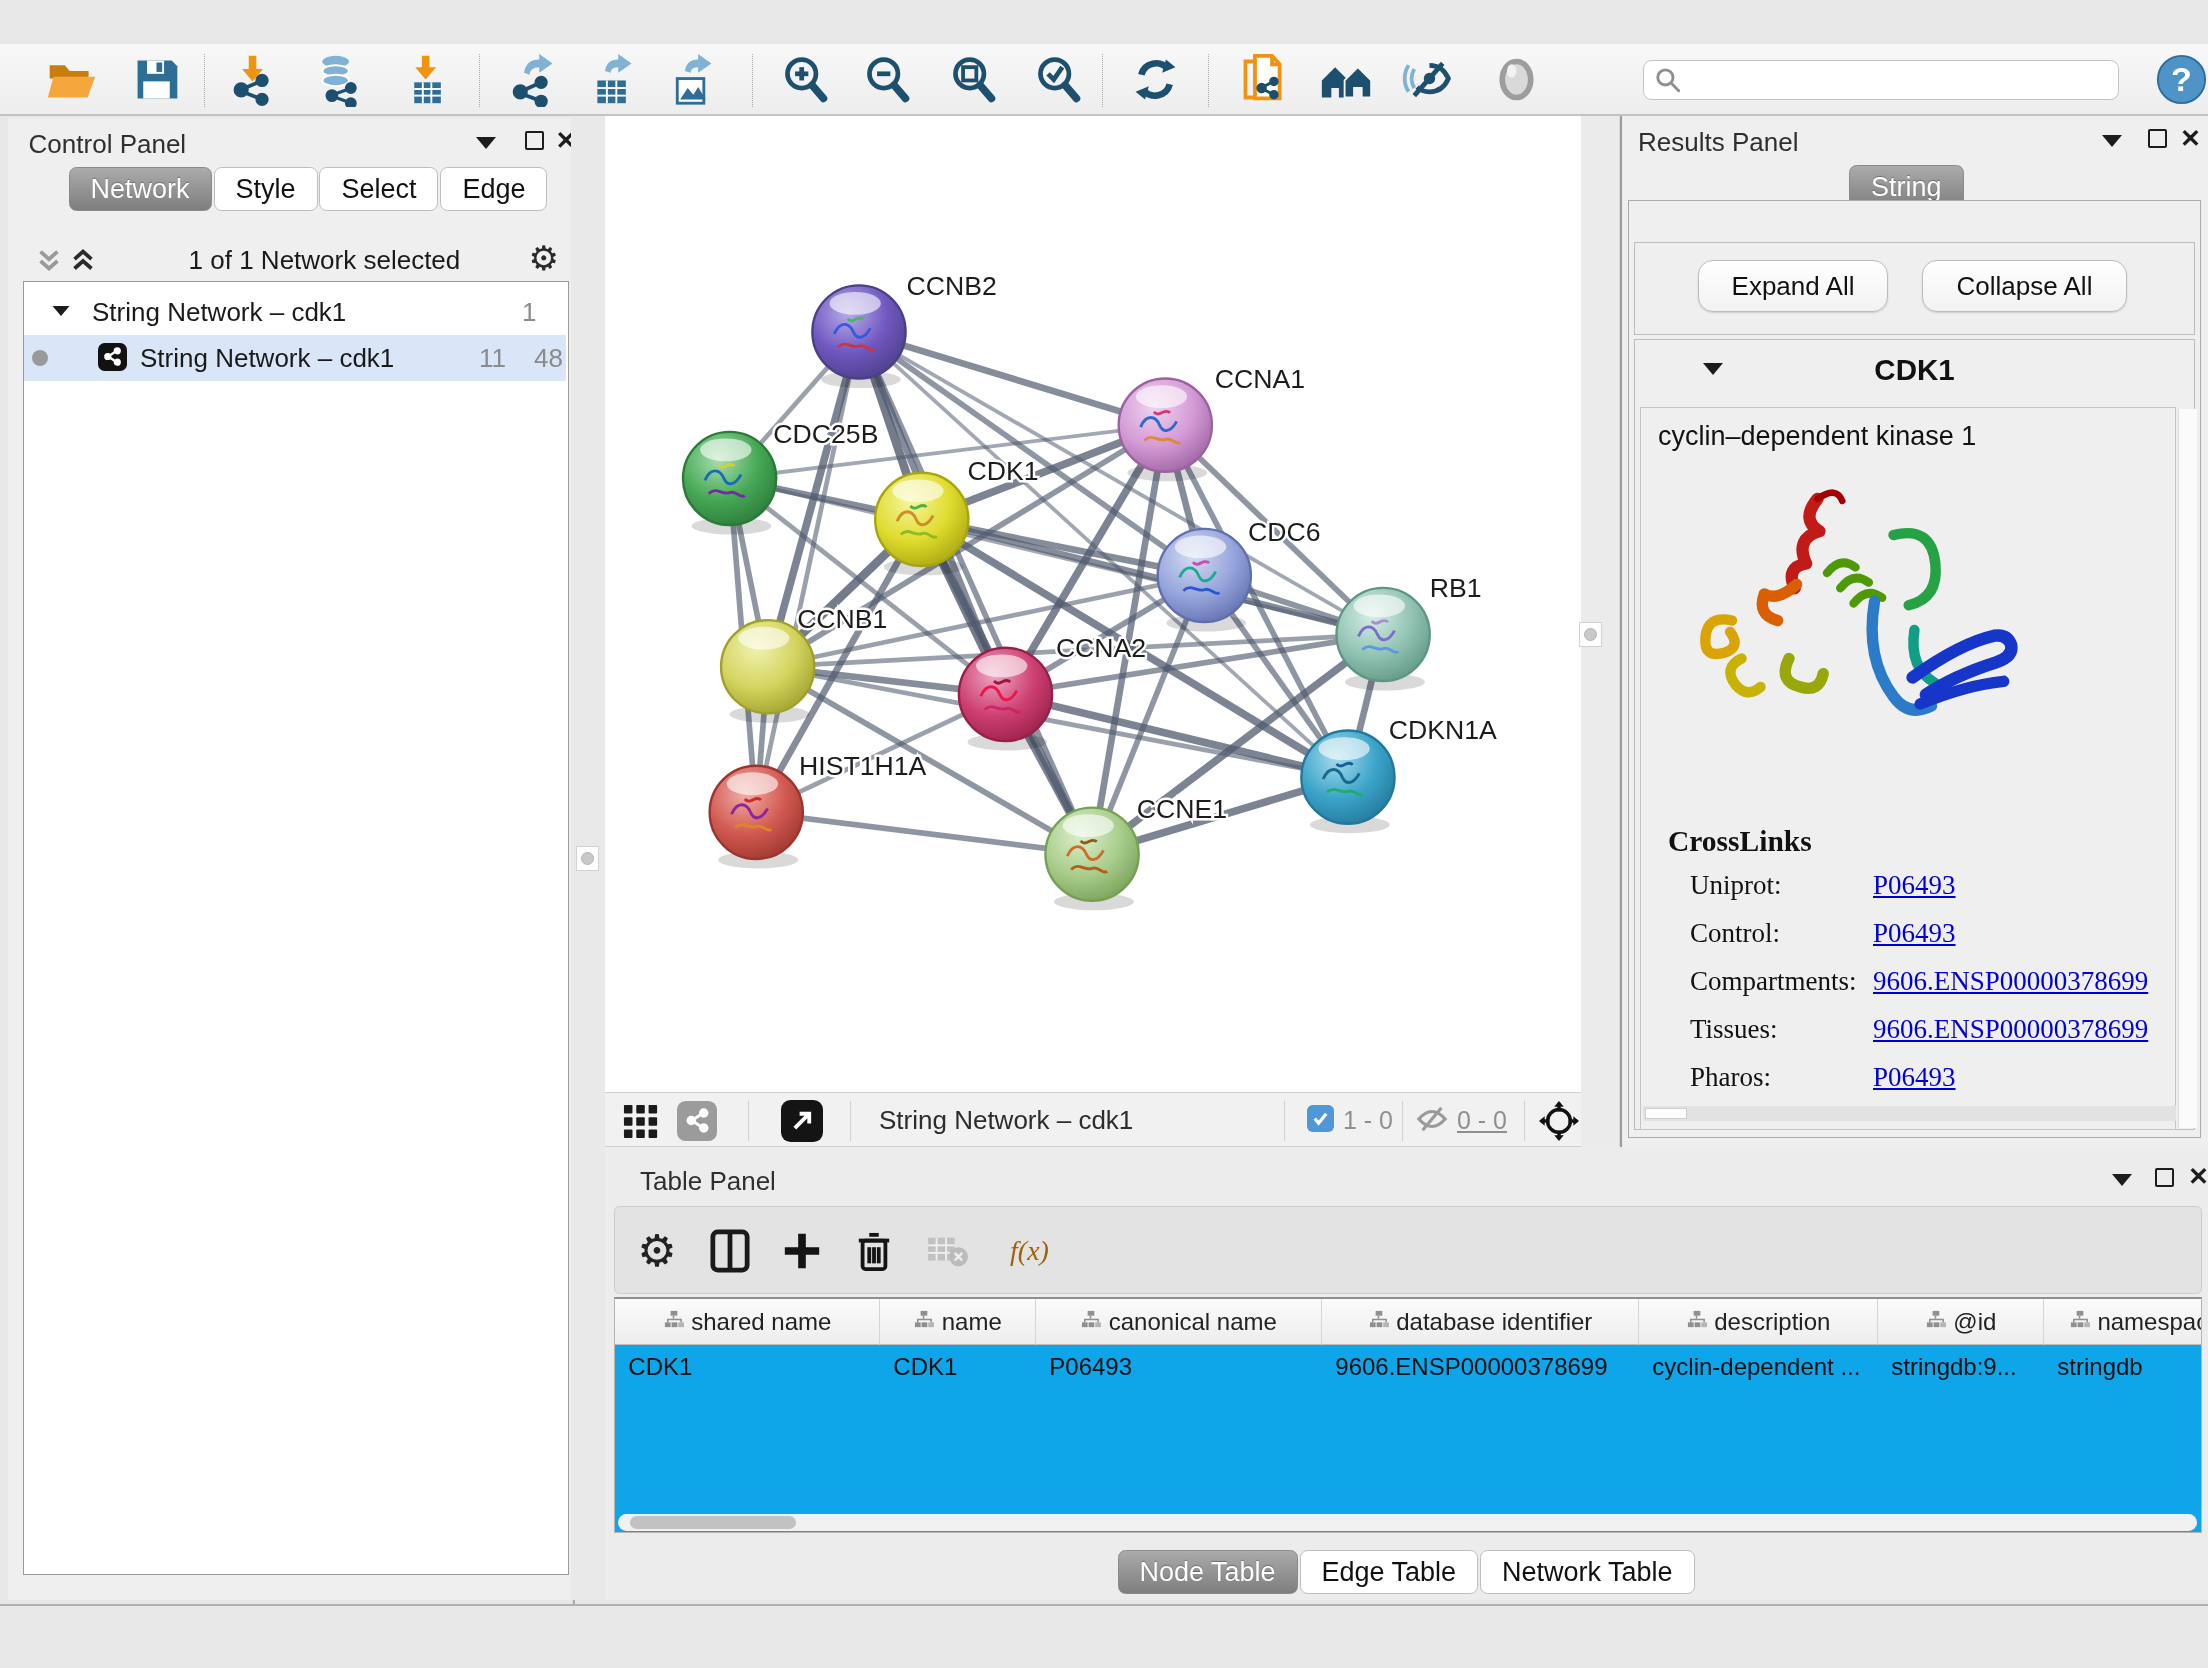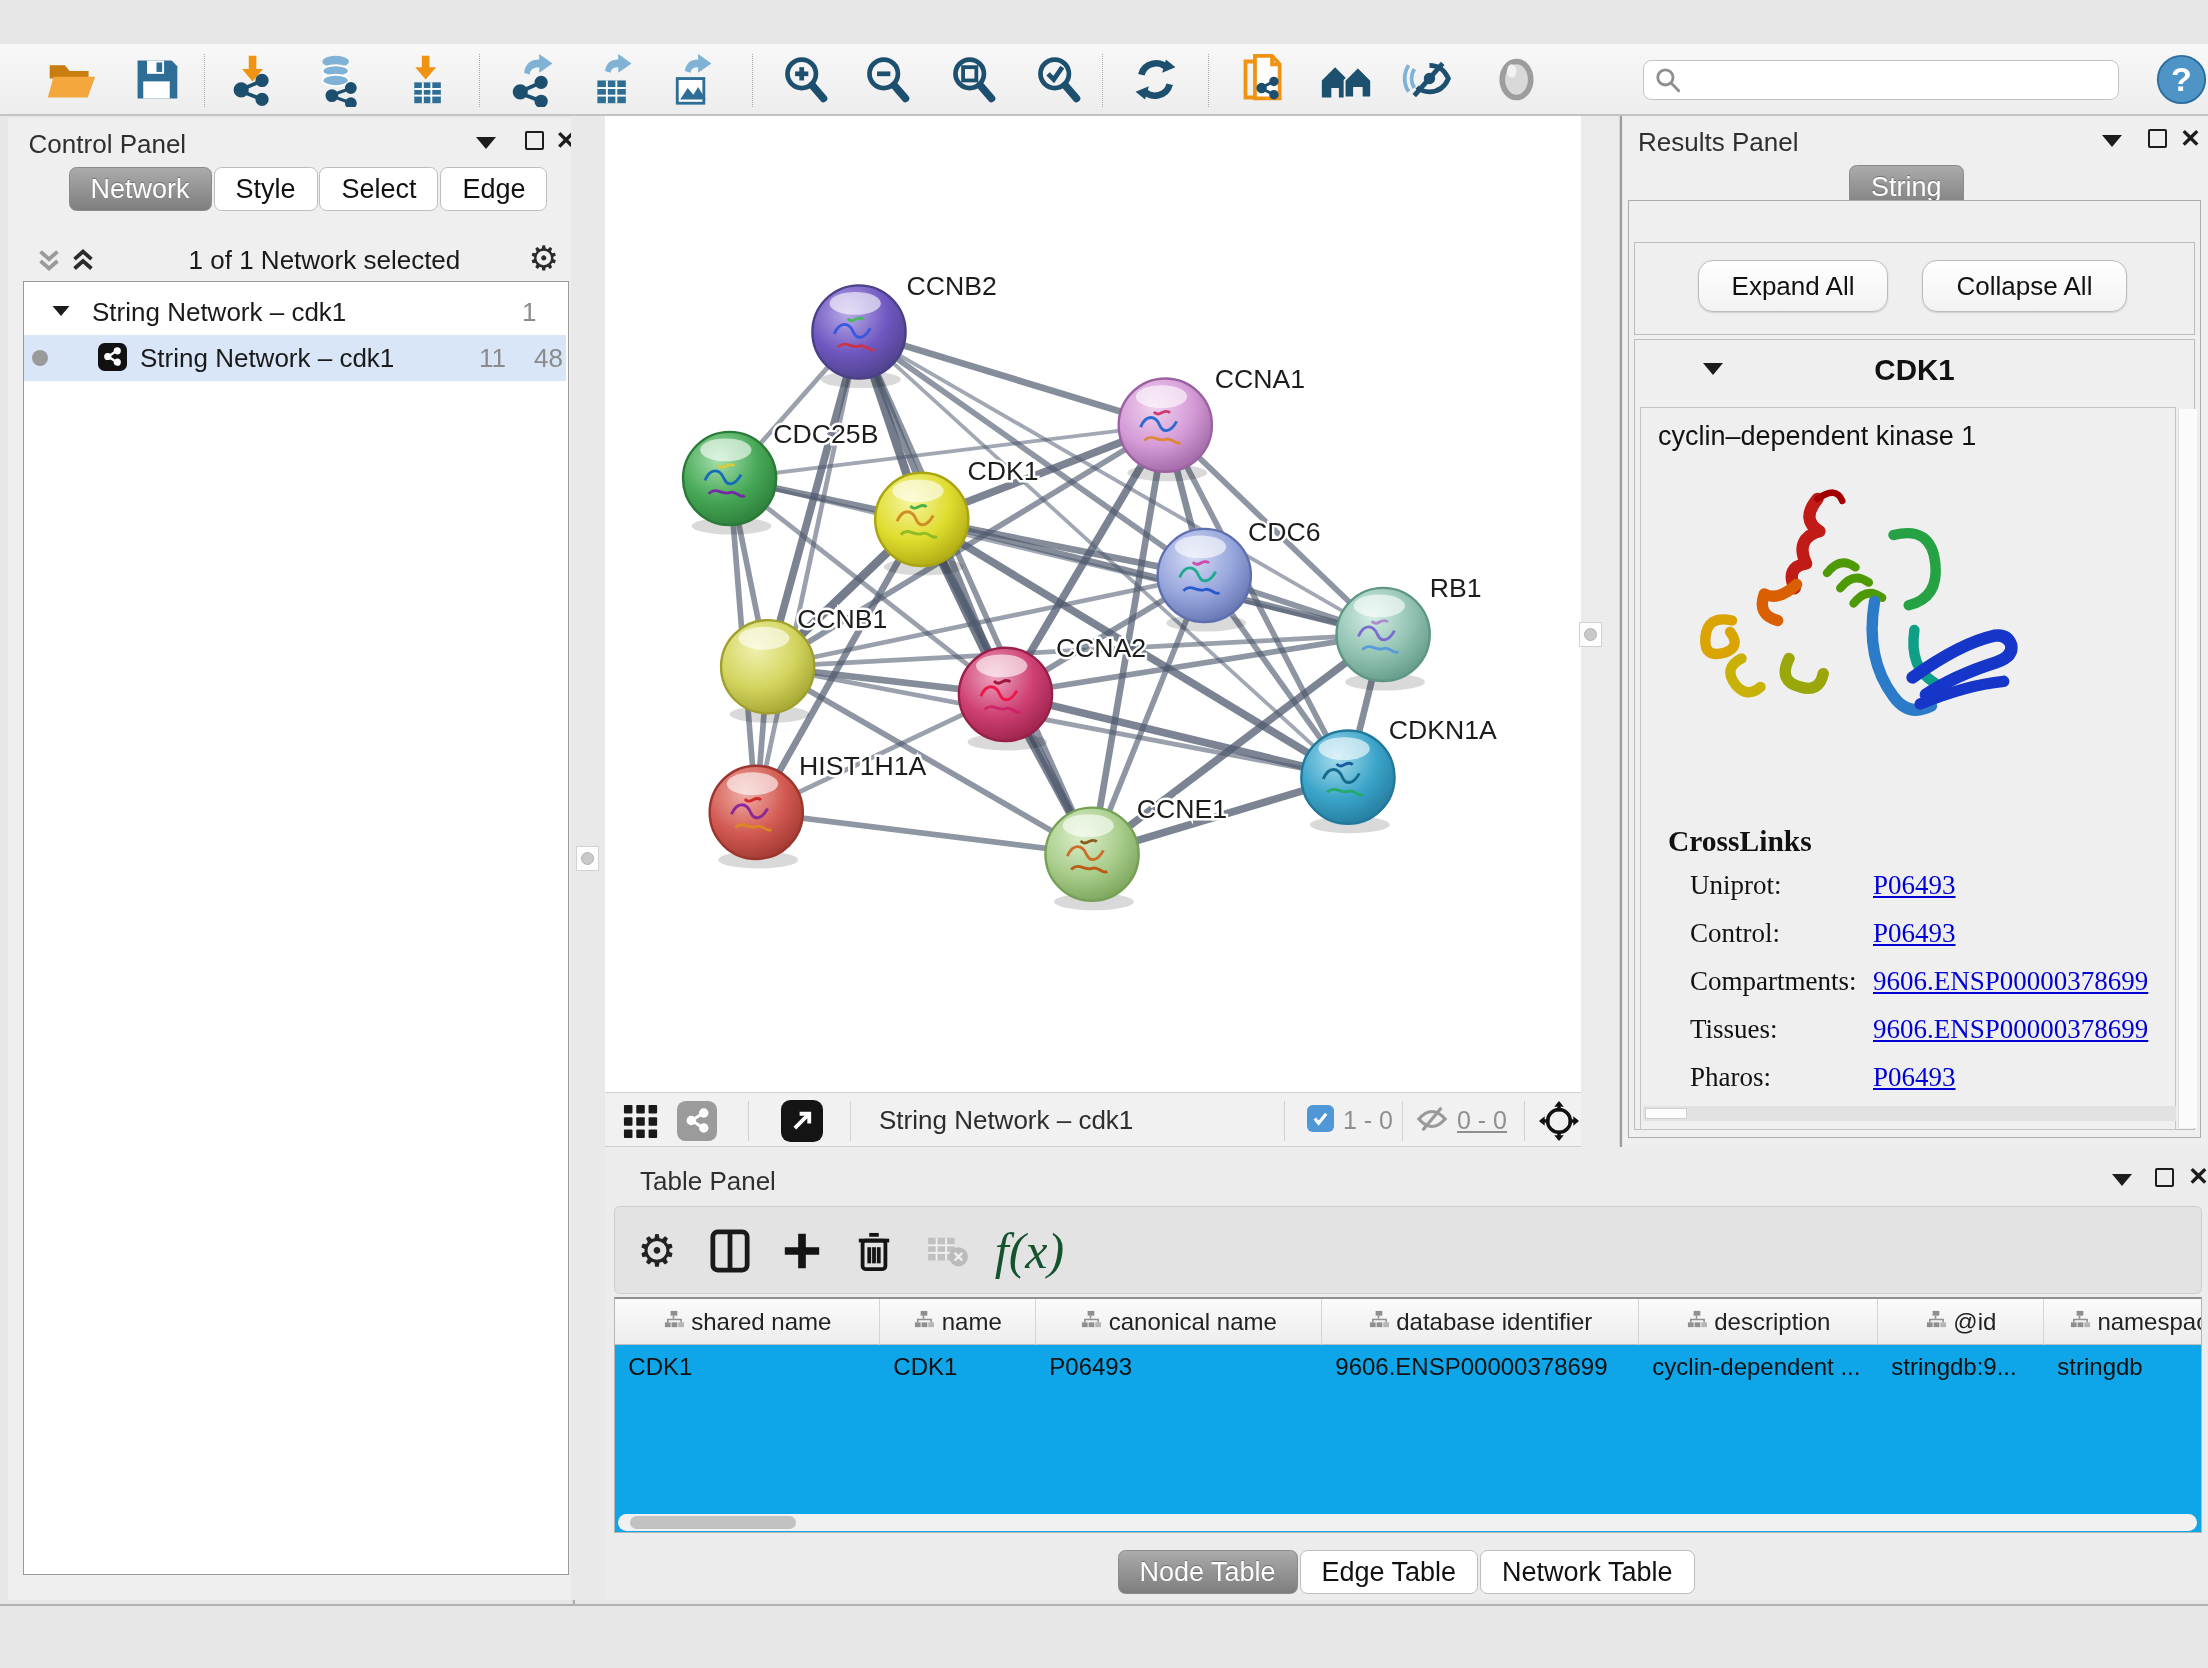--- a/index.html
+++ b/index.html
@@ -70,21 +70,21 @@
   .res-scroll-v { left:2178px; top:409px; width:19px; height:719px; background:#fbfbfb; border-left:1px solid #ddd; }
   .serif { font-family:"Liberation Serif", serif; }
   .xl-title { font-size:29.5px; font-weight:bold; color:#111; }
   .xl-label { font-size:27px; color:#111; }
   .xl-link { font-size:27px; color:#0000d6; text-decoration:underline; }
 
   
   .tablepanel { left:605px; top:1147px; width:1604px; height:453px; background:#ececec; }
   .tp-toolbar { left:614px; top:1206px; width:1588px; height:88px; background:#e3e3e3; border:1px solid #cdcdcd; border-radius:5.7px; }
   .tp-ic { position:absolute; top:13.3px; width:61px; height:61px; display:flex; align-items:center; justify-content:center; }
-  .fx { font-family:"Liberation Serif", serif; font-style:italic; font-size:50px; color:#14532d; }
+  .fx { font-family:"Liberation Serif", serif; font-style:italic; font-size:28px; color:#a16207; }
   .tbl { left:614px; top:1297px; width:1588px; height:236px; background:#0ea5e9; border:1px solid #b5b5b5; border-top:2.9px solid #8f8f8f; overflow:hidden; }
   .thead { display:flex; height:46px; background:linear-gradient(#fbfbfb,#ededed); border-bottom:1.9px solid #bdbdbd; }
   .th { display:flex; align-items:center; justify-content:center; gap:7.6px; font-size:24px; color:#222;
     border-right:1px solid #d5d5d5; height:46px; }
   .trow { display:flex; height:44px; }
   .td { font-size:24px; color:#111; padding:7.6px 0 0 13.3px; white-space:nowrap; overflow:hidden; }
   .hscroll { left:618px; top:1514px; width:1579px; height:17px; background:#f1f1f1; border-radius:8.6px; }
   .hthumb { left:630px; top:1516px; width:166px; height:13.3px; background:#c2c2c2; border-radius:6.7px; }
   .bottom-tabs { left:605px; top:1550px; width:1604px; height:49px; text-align:center; }
 

